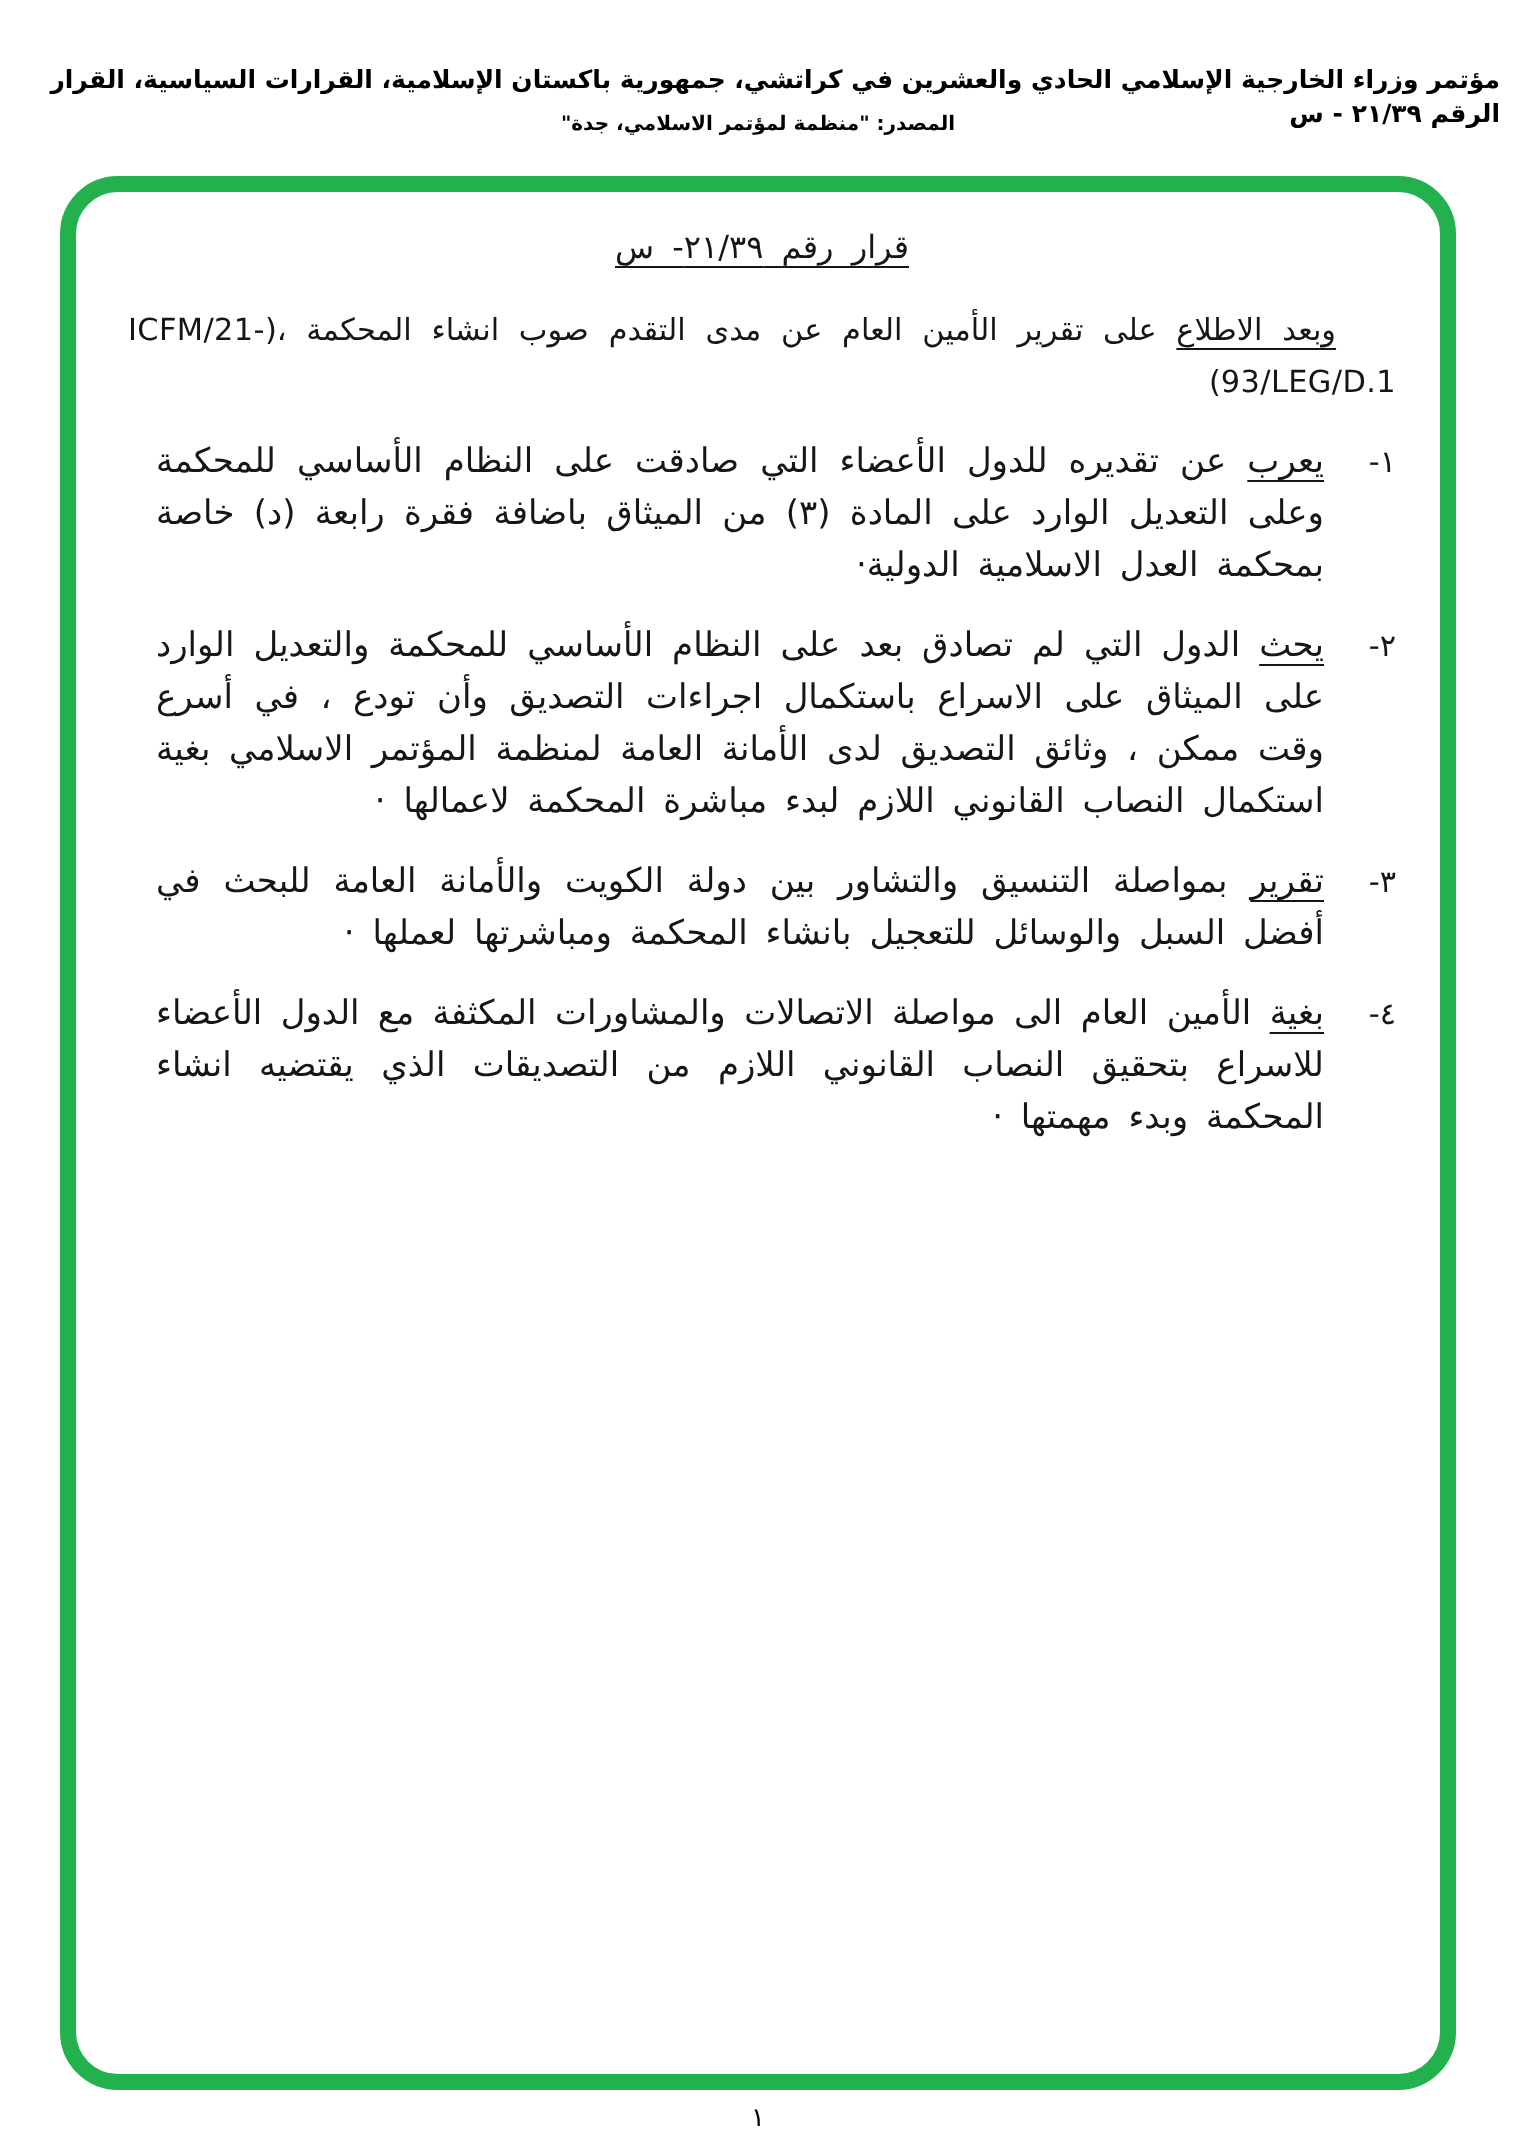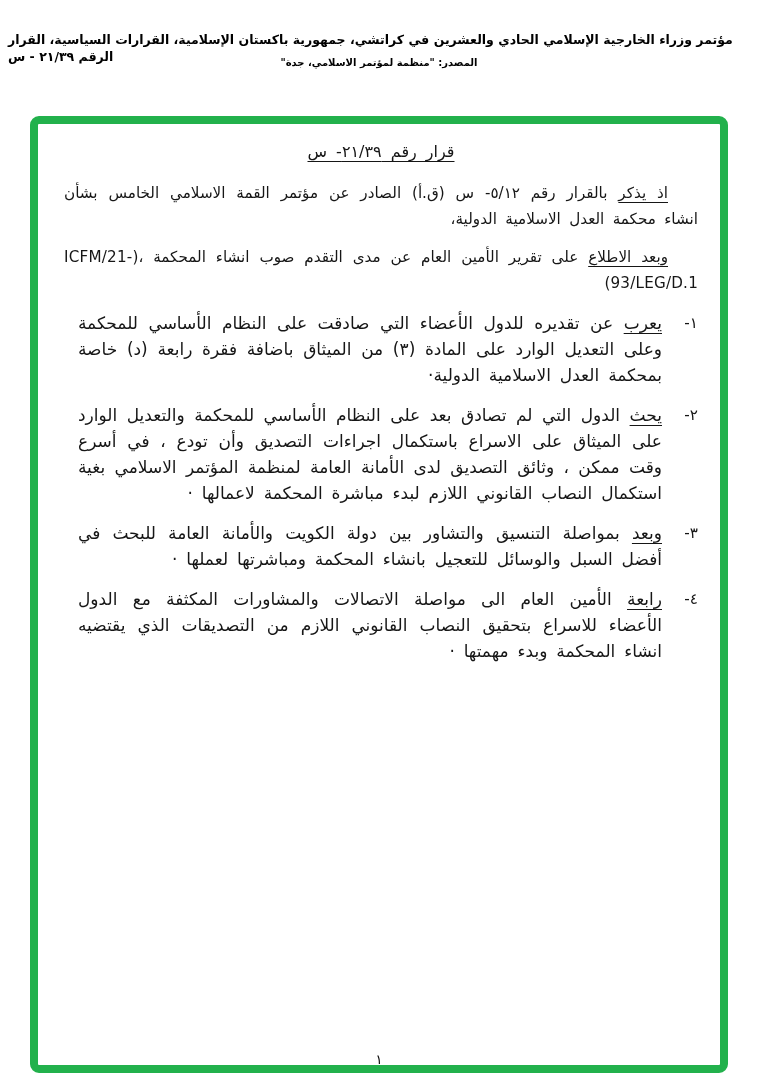--- a/index.html
+++ b/index.html
@@ -16,21 +16,21 @@
     overflow: hidden;
   }
 
   
   .hdr {
     position: absolute;
     top: 31px;
     left: 8px;
     right: 8px;
     direction: rtl;
-    text-align: left;
+    text-align: right;
     font-weight: bold;
     font-size: 12.5px;
     line-height: 17px;
     color: #000;
   }
   .src {
     position: absolute;
     top: 57px;
     left: 8px;
     right: 8px;
@@ -43,25 +43,24 @@
 
   
   .frame {
     position: absolute;
     left: 30px;
     top: 88px;
     width: 698px;
     height: 957px;
     box-sizing: border-box;
     border: 8px solid #22b14c;
-    border-radius: 9px;
+    border-radius: 29px;
     padding: 10px 22px 0 26px;
     direction: rtl;
     overflow: hidden;
-    margin-top: 28px;
   }
 
   .title-block {
     text-align: center;
     margin: 4px 0 16px 0;
   }
   .t-line {
     font-size: 16px;
     line-height: 25px;
     margin: 5px 0;
@@ -122,40 +121,39 @@
 <div class="hdr">مؤتمر وزراء الخارجية الإسلامي الحادي والعشرين في كراتشي، جمهورية باكستان الإسلامية، القرارات السياسية، القرار الرقم ٢١/٣٩ - س</div>
 <div class="src">المصدر: "منظمة لمؤتمر الاسلامي، جدة"</div>
 
 <div class="frame">
 
   <div class="title-block">
     <div class="t-line u">قرار رقم ٢١/٣٩- س</div>
   </div>
 
 
-  <p class="para"><span class="u">اذ يذكر</span><span> بالقرار رقم ٥/١٢- س (ق.أ) الصادر عن مؤتمر القمة الاسلامي الخامس بشأن انشاء محكمة العدل الاسلامية الدولية،</span></p>
 
 
   <p class="para"><span class="u">وبعد الاطلاع</span><span> على تقرير الأمين العام عن مدى التقدم صوب انشاء المحكمة ،(ICFM/21-93/LEG/D.1)</span></p>
 
   <div class="item">
     <span class="num">١-</span>
     <span class="itext"><span class="u">يعرب</span><span> عن تقديره للدول الأعضاء التي صادقت على النظام الأساسي للمحكمة وعلى التعديل الوارد على المادة (٣) من الميثاق باضافة فقرة رابعة (د) خاصة بمحكمة العدل الاسلامية الدولية·</span></span>
   </div>
 
   <div class="item">
     <span class="num">٢-</span>
     <span class="itext"><span class="u">يحث</span><span> الدول التي لم تصادق بعد على النظام الأساسي للمحكمة والتعديل الوارد على الميثاق على الاسراع باستكمال اجراءات التصديق وأن تودع ، في أسرع وقت ممكن ، وثائق التصديق لدى الأمانة العامة لمنظمة المؤتمر الاسلامي بغية استكمال النصاب القانوني اللازم لبدء مباشرة المحكمة لاعمالها ·</span></span>
   </div>
 
   <div class="item">
     <span class="num">٣-</span>
-    <span class="itext"><span class="u">وبعد</span><span> بمواصلة التنسيق والتشاور بين دولة الكويت والأمانة العامة للبحث في أفضل السبل والوسائل للتعجيل بانشاء المحكمة ومباشرتها لعملها ·</span></span>
+    <span class="itext"><span class="u">تقرير</span><span> بمواصلة التنسيق والتشاور بين دولة الكويت والأمانة العامة للبحث في أفضل السبل والوسائل للتعجيل بانشاء المحكمة ومباشرتها لعملها ·</span></span>
   </div>
 
   <div class="item">
     <span class="num">٤-</span>
-    <span class="itext"><span class="u">رابعة</span><span> الأمين العام الى مواصلة الاتصالات والمشاورات المكثفة مع الدول الأعضاء للاسراع بتحقيق النصاب القانوني اللازم من التصديقات الذي يقتضيه انشاء المحكمة وبدء مهمتها ·</span></span>
+    <span class="itext"><span class="u">بغية</span><span> الأمين العام الى مواصلة الاتصالات والمشاورات المكثفة مع الدول الأعضاء للاسراع بتحقيق النصاب القانوني اللازم من التصديقات الذي يقتضيه انشاء المحكمة وبدء مهمتها ·</span></span>
   </div>
 
 </div>
 
 <div class="pagenum">١</div>
 
 </body></html>

